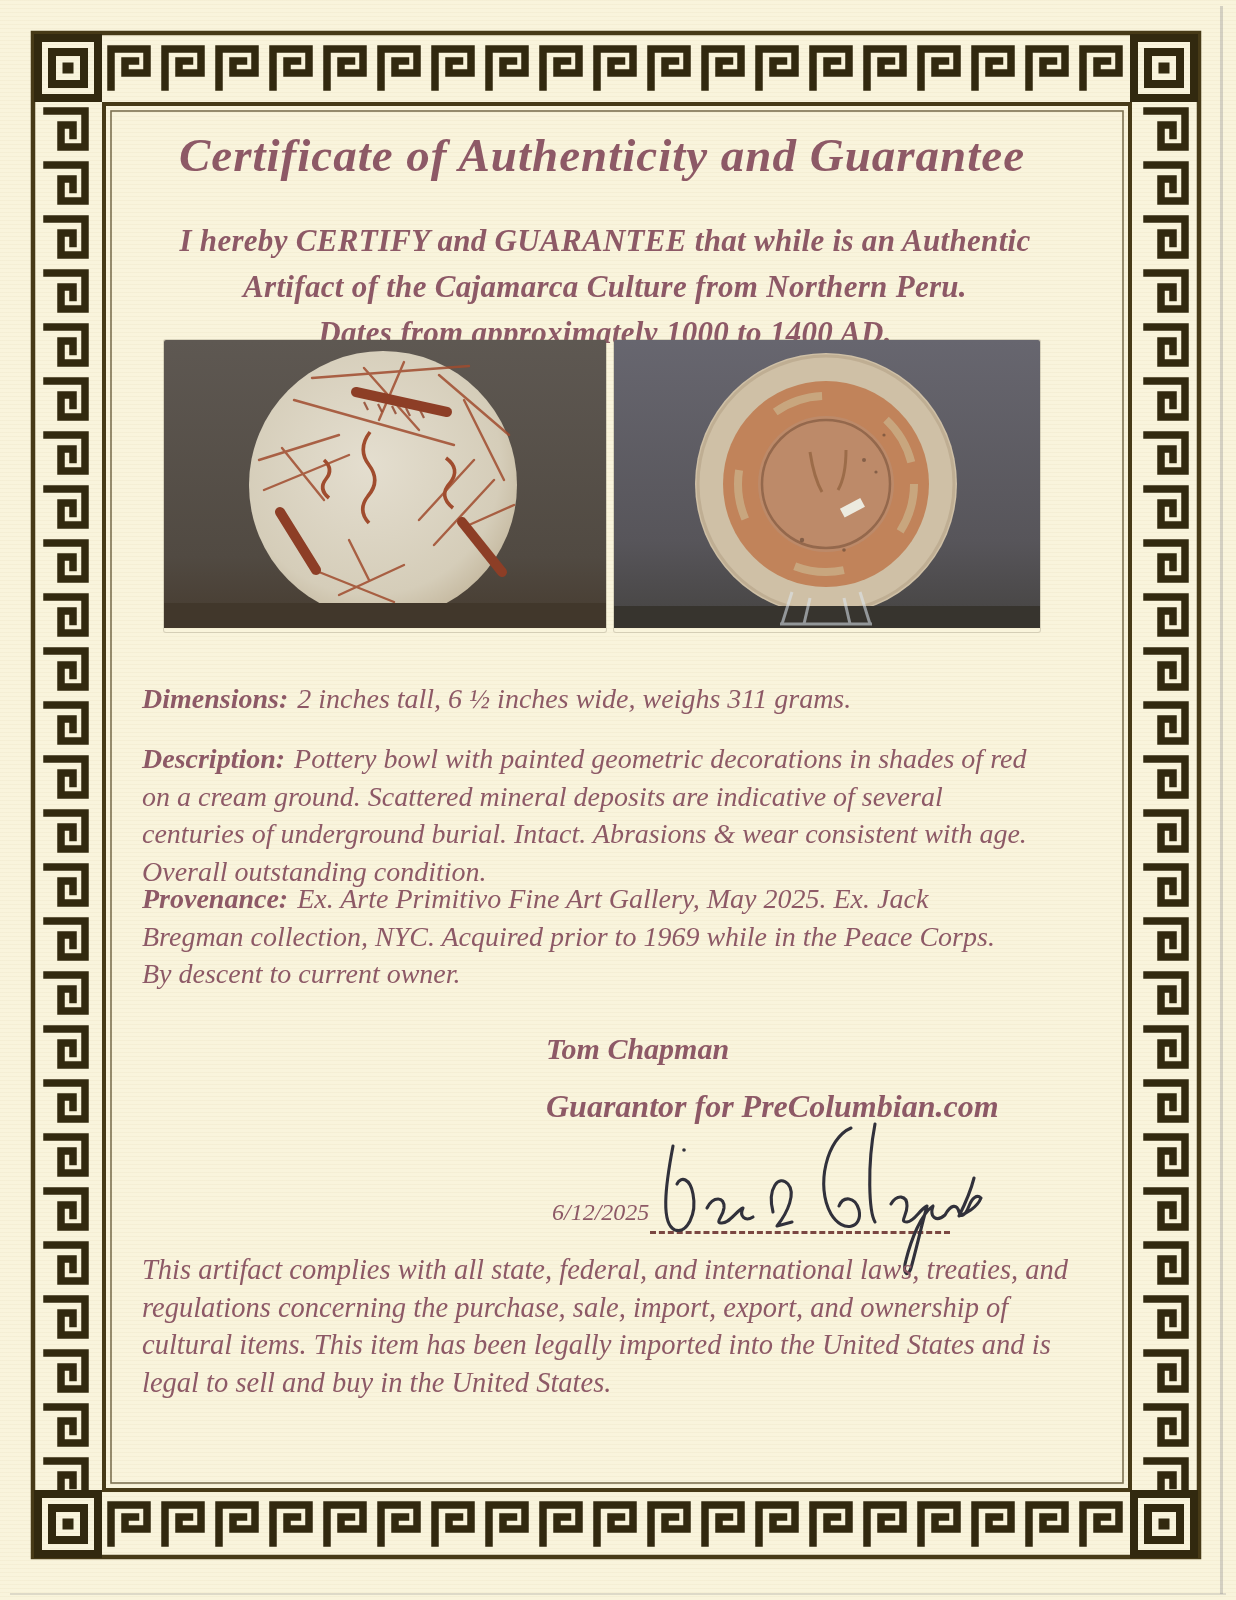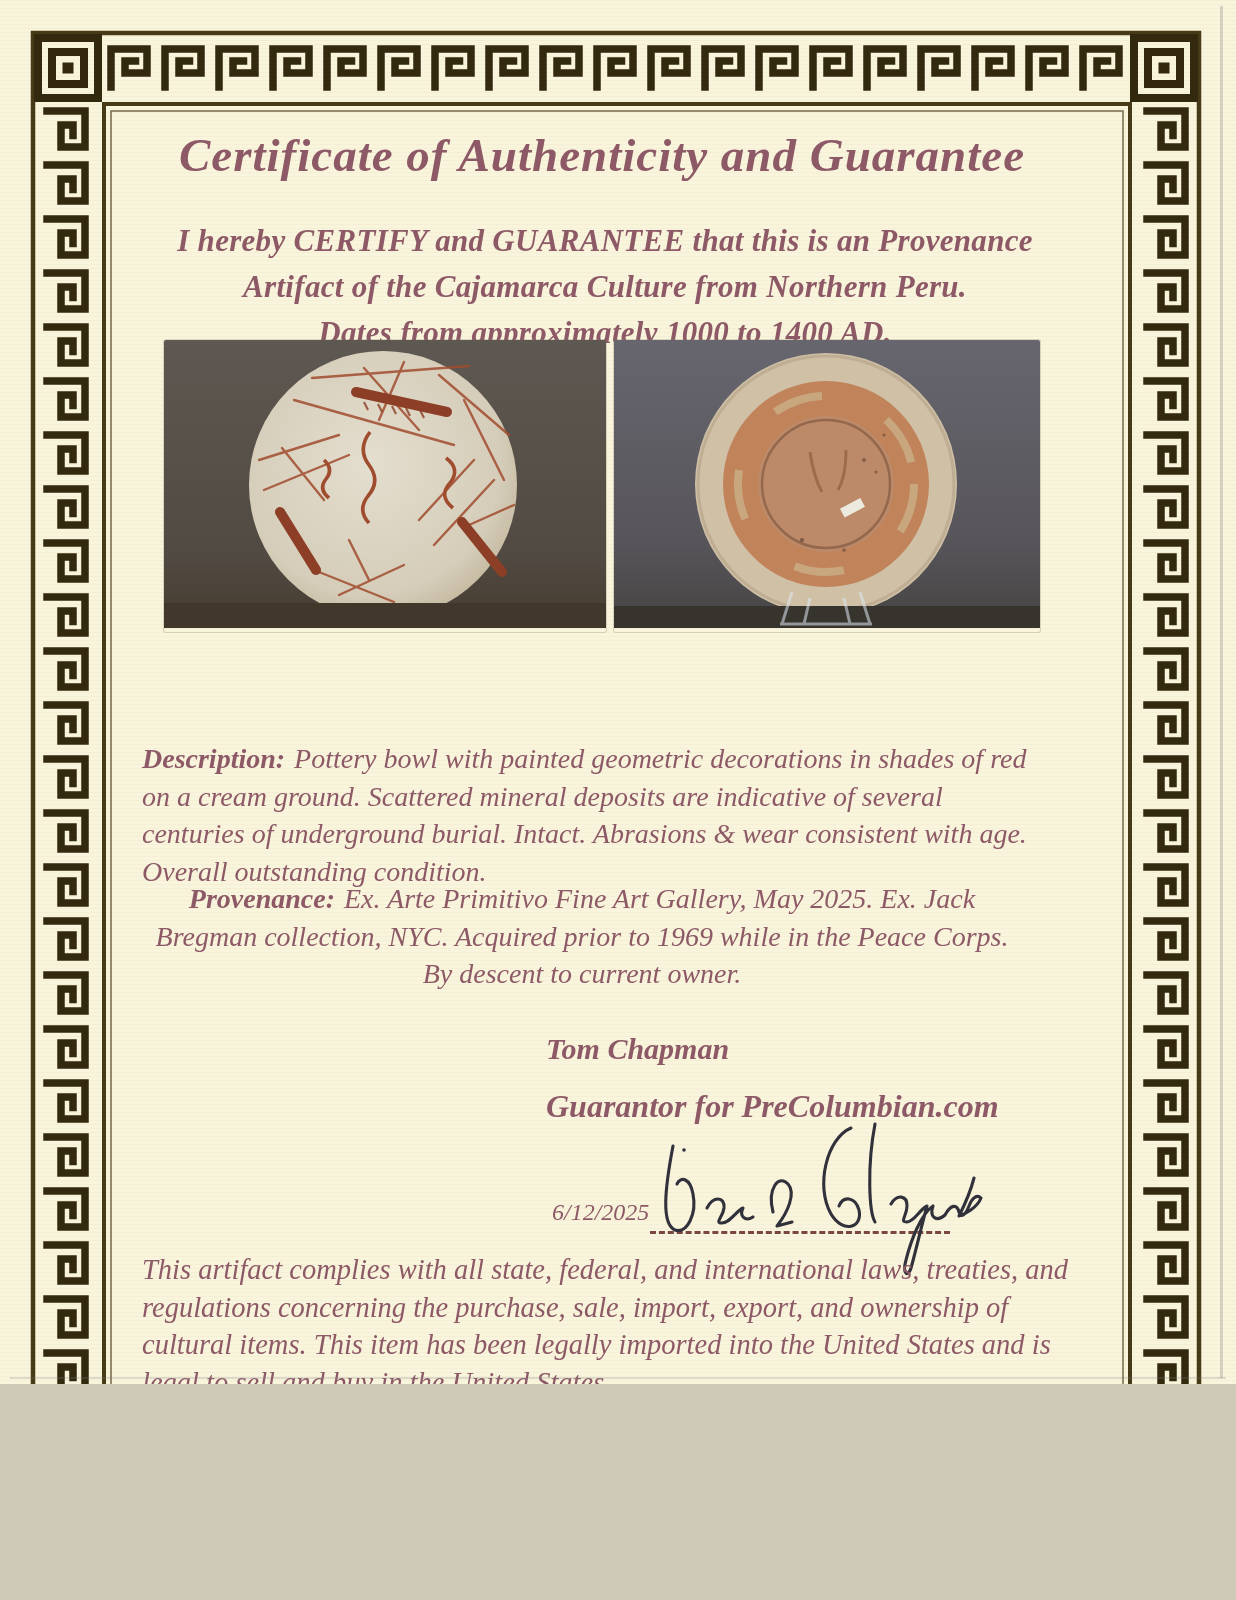--- a/index.html
+++ b/index.html
@@ -1,18 +1,18 @@
 <!DOCTYPE html>
 <html><head>
 <meta charset="utf-8">
 <style>
   html,body{margin:0;padding:0;background:#cfc9b8;}
   .page{
     position:relative;
-    width:1236px;height:1384px;
+    width:1236px;height:1600px;
     background:#f9f4dc;
     overflow:hidden;
     font-family:"Liberation Serif", serif;
     color:#8d5966;
   }
   .page::before{
     content:"";position:absolute;inset:0;pointer-events:none;
     background:repeating-linear-gradient(180deg, rgba(190,165,110,0.07) 0 1px, rgba(255,255,255,0) 1px 4px);
   }
   .edge-r{position:absolute;right:13px;top:6px;bottom:6px;width:3px;background:rgba(125,125,135,0.30);}
@@ -26,21 +26,21 @@
   .statement{
     position:absolute;top:218px;left:0;width:1210px;text-align:center;
     font-size:31px;line-height:46px;font-weight:700;font-style:italic;letter-spacing:0.3px;
   }
   .photos{position:absolute;left:164px;top:340px;display:flex;gap:8px;}
   .photo{border-radius:2px;overflow:hidden;box-shadow:0 0 0 1px rgba(120,110,90,0.25);}
   .para{position:absolute;left:142px;font-size:28px;line-height:37.5px;font-style:italic;}
   .para .lbl{font-weight:700;margin-right:9px;}
   .p-dim{top:652px;width:940px;}
   .p-desc{top:699px;width:900px;margin-top:41px;}
-  .p-prov{top:852px;width:880px;text-align:center;}
+  .p-prov{top:852px;width:880px;}
   .sig-name{position:absolute;left:546px;top:1032px;font-size:30px;font-weight:700;font-style:italic;}
   .sig-role{position:absolute;left:546px;top:1088px;font-size:32px;font-weight:700;font-style:italic;}
   .sig-date{position:absolute;left:552px;top:1199px;font-size:24px;font-style:italic;}
   .sig-line{position:absolute;left:650px;top:1201px;width:300px;height:30px;border-bottom:3px dashed #7a4742;}
   .sig-script{position:absolute;left:655px;top:1116px;}
   .legal{
     position:absolute;left:142px;top:1251px;width:930px;
     font-size:28.5px;line-height:37.5px;font-style:italic;
   }
 </style>
@@ -85,21 +85,21 @@
 
     <use href="#cornerSq" transform="translate(34,34)"></use>
     <use href="#cornerSq" transform="translate(1130,34)"></use>
     <use href="#cornerSq" transform="translate(34,1490)"></use>
     <use href="#cornerSq" transform="translate(1130,1490)"></use>
   </svg>
 
   <div class="title">Certificate of Authenticity and Guarantee</div>
 
   <div class="statement">
-    <div>I hereby CERTIFY and GUARANTEE that this is an Provenance</div>
+    <div>I hereby CERTIFY and GUARANTEE that while is an Authentic</div>
     <div>Artifact of the Cajamarca Culture from Northern Peru.</div>
     <div>Dates from approximately 1000 to 1400 AD.</div>
   </div>
 
   <div class="photos">
     <div class="photo">
       <svg width="442" height="288" viewBox="0 0 442 288">
         <defs>
           <linearGradient id="pbg1" x1="0" y1="0" x2="0" y2="1">
             <stop offset="0" stop-color="#5e5852"></stop>
@@ -181,20 +181,21 @@
           <path d="M178,252 L168,284"></path>
             <path d="M246,252 L256,284"></path>
           <path d="M196,258 L190,284"></path>
             <path d="M230,258 L236,284"></path>
           <path d="M166,284 H258"></path>
         </g>
       </svg>
     </div>
   </div>
 
+  <p class="para p-dim"><span class="lbl">Dimensions:</span><span>2 inches tall, 6 ½ inches wide, weighs 311 grams.</span></p>
 
   <p class="para p-desc"><span class="lbl">Description:</span><span>Pottery bowl with painted geometric decorations in shades of red on a cream ground. Scattered mineral deposits are indicative of several centuries of underground burial. Intact. Abrasions &amp; wear consistent with age. Overall outstanding condition.</span></p>
 
   <p class="para p-prov"><span class="lbl">Provenance:</span><span>Ex. Arte Primitivo Fine Art Gallery, May 2025. Ex. Jack Bregman collection, NYC. Acquired prior to 1969 while in the Peace Corps. By descent to current owner.</span></p>
 
   <div class="sig-name">Tom Chapman</div>
   <div class="sig-role">Guarantor for PreColumbian.com</div>
   <div class="sig-date">6/12/2025</div>
   <div class="sig-line"></div>
 

